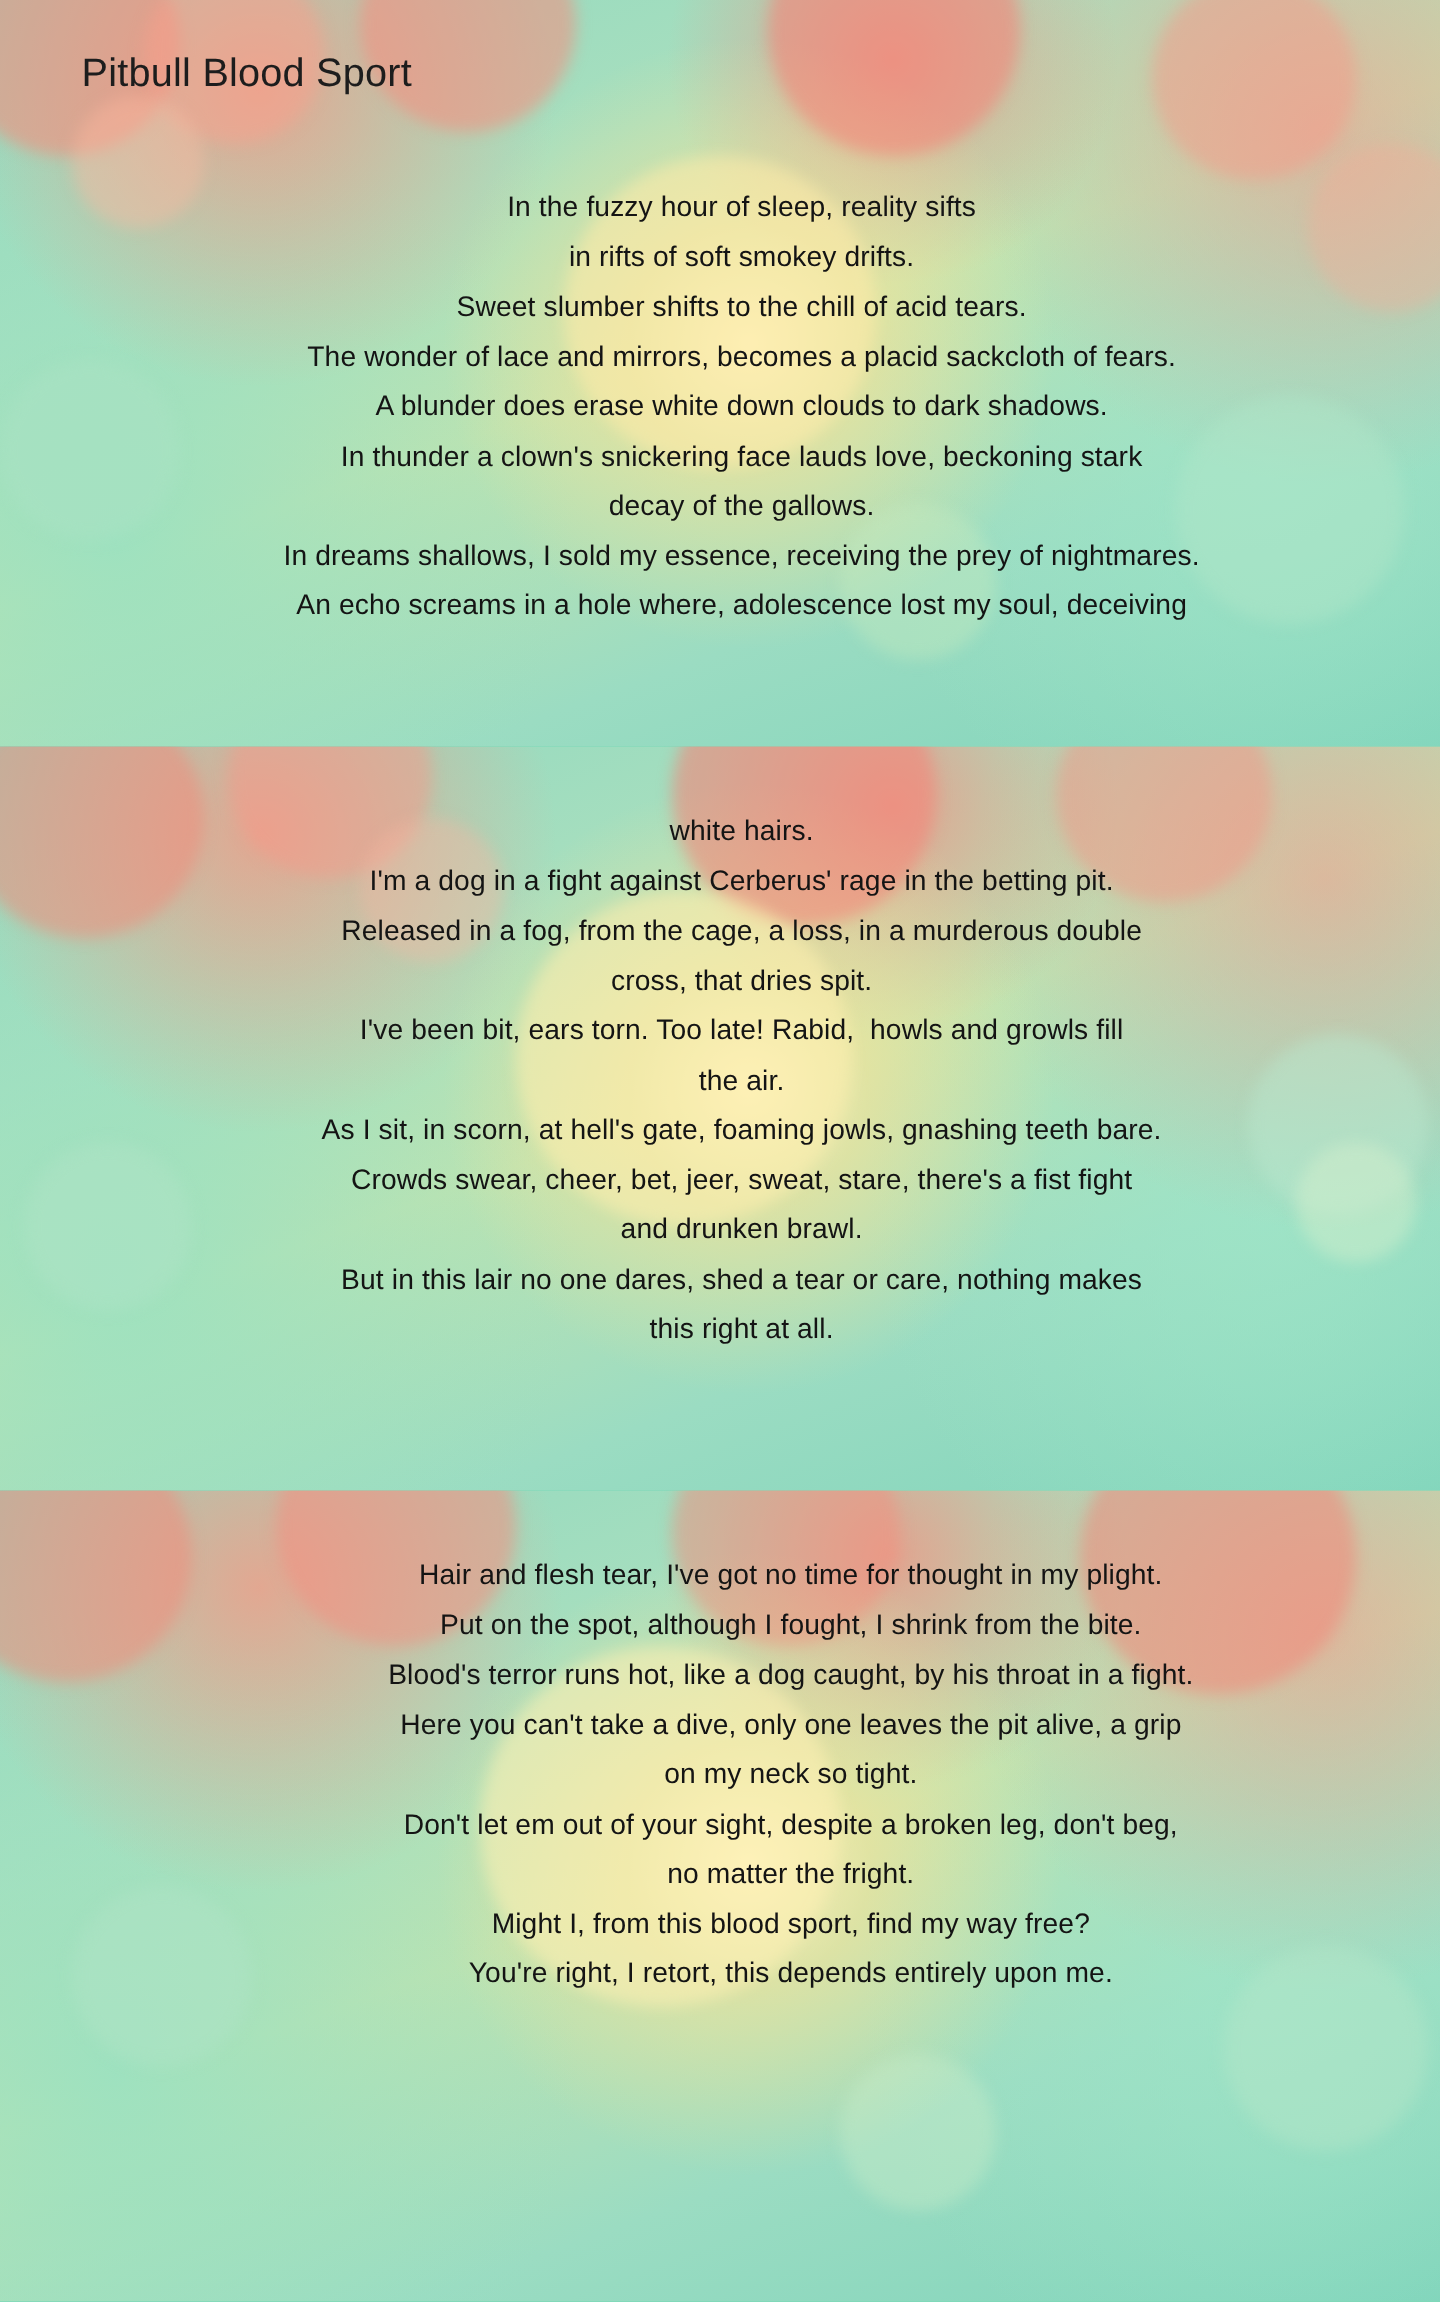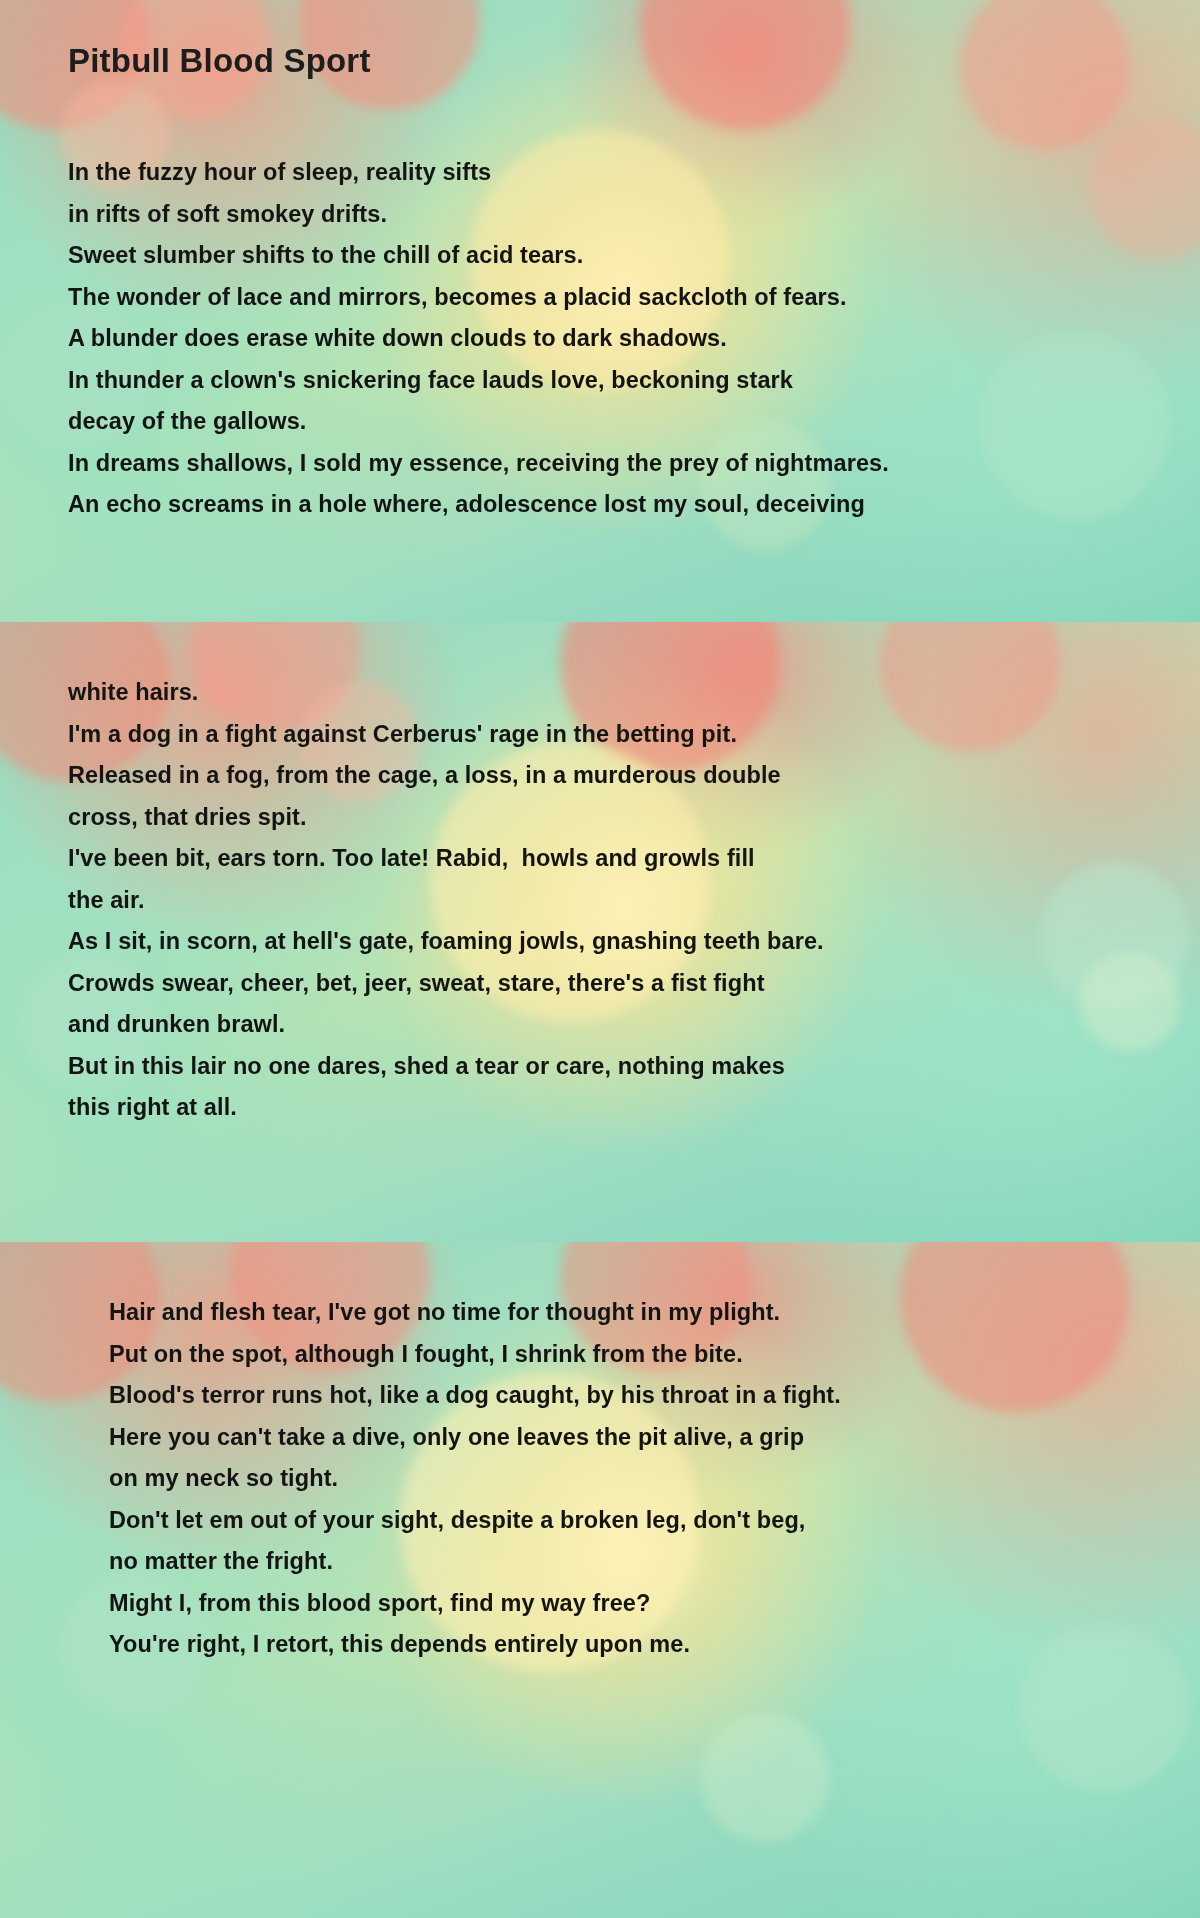--- a/index.html
+++ b/index.html
@@ -55,34 +55,35 @@
     position: absolute;
     left: 0;
     top: 0;
     width: 1200px;
   }
   .title {
     position: absolute;
     left: 68px;
     top: 42px;
     font-size: 33px;
-    font-weight: bold;
+    font-weight: normal;
     color: #1d1d1d;
     letter-spacing: 0.2px;
   }
   .stanza {
     position: absolute;
     left: 68px;
     width: 1100px;
     color: #141414;
     font-size: 23.5px;
-    font-weight: bold;
+    font-weight: normal;
     line-height: 41.5px;
     letter-spacing: 0.1px;
     white-space: pre-wrap;
+    text-align: center;
   }
   .stanza-1 { top: 152px; }
   .stanza-2 { top: 672px; }
   .stanza-3 { top: 1292px; margin-left: 41px; }
 
   .author {
     position: absolute;
     left: 68px;
     top: 1918px;
     font-size: 27px;

